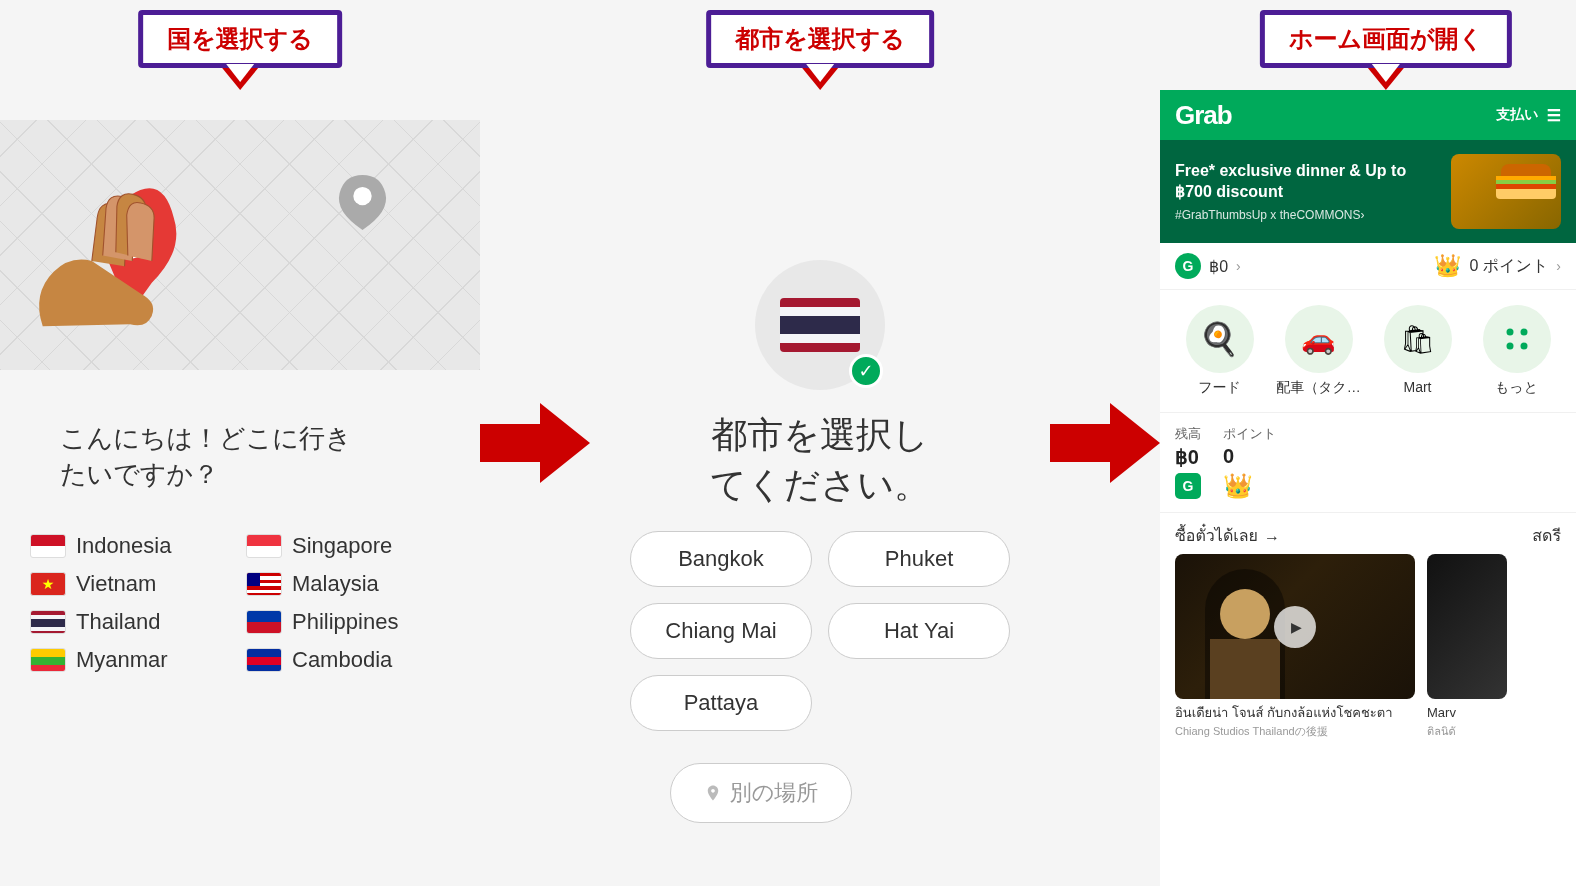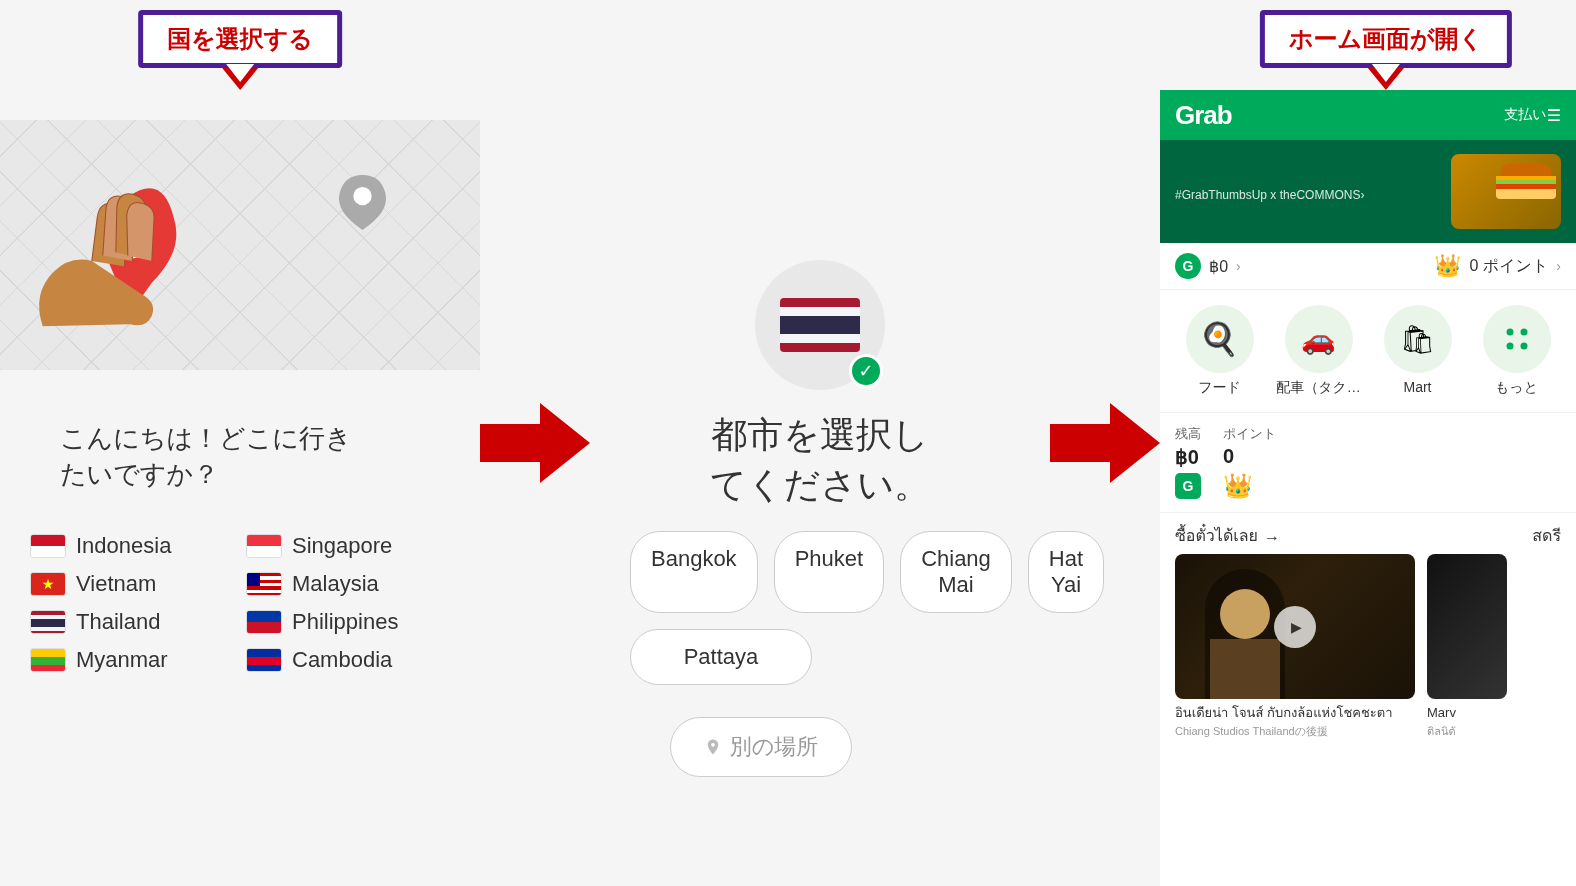--- a/index.html
+++ b/index.html
@@ -84,21 +84,21 @@
     .city-select-text {
       font-size: 36px;
       color: #333;
       text-align: center;
       margin: 20px 40px;
       line-height: 1.4;
     }
 
     .city-buttons {
       display: grid;
-      grid-template-columns: 1fr 1fr 1fr 1fr;
+      grid-template-columns: 1fr 1fr;
       gap: 16px;
       padding: 0 40px;
       width: 100%;
     }
 
     .city-btn {
       border: 1.5px solid #ccc;
       border-radius: 30px;
       padding: 14px 20px;
       font-size: 22px;
@@ -373,20 +373,24 @@
 
   <div class="big-arrow-wrapper">
     <div class="big-red-arrow">
       <div class="big-red-arrow-body"></div>
       <div class="big-red-arrow-head"></div>
     </div>
   </div>
 
   <div class="panel2-wrapper">
 
+    <div class="callout-section2">
+      <div class="callout-label">都市を選択する</div>
+      <div class="callout-arrow-down"></div>
+    </div>
 
     <div class="panel2-content">
 
       <div class="thailand-flag-circle">
         <div class="thailand-flag-large">
           <div style="height:9px; background:#A51931;"></div>
           <div style="height:9px; background:#F4F5F8;"></div>
           <div style="height:18px; background:#2D2A4A;"></div>
           <div style="height:9px; background:#F4F5F8;"></div>
           <div style="height:9px; background:#A51931;"></div>
@@ -428,28 +432,29 @@
 
     <div class="callout-section3">
       <div class="callout-label">ホーム画面が開く</div>
       <div class="callout-arrow-down"></div>
     </div>
 
     <div style="margin-top: 90px; background: white; height: 796px; overflow: hidden;">
 
       <div style="background: #00AA5B; height: 50px; display:flex; align-items:center; padding: 0 15px; gap:10px;">
         <span style="color:white; font-size:26px; font-weight:bold; letter-spacing:-1px;">Grab</span>
-        <div style="display:flex; margin-left:auto; align-items:center;">
+        <div style="display:flex; gap:8px; margin-left:auto; align-items:center;font-weight:bold;">
           <div style="color:white; font-size:14px;">支払い</div>
           <span style="color:white;">☰</span>
         </div>
       </div>
 
       <div style="background:#006640; padding:14px 15px; display:flex; align-items:center; justify-content:space-between;">
         <div>
+          <div style="color:white; font-size:16px; font-weight:600; line-height:1.3;">Free* exclusive dinner &amp; Up to<br>฿700 discount</div>
           <div style="color:rgba(255,255,255,0.85); font-size:12px; margin-top:6px; display:flex; align-items:center; ">
             <span>#GrabThumbsUp x theCOMMONS</span>
             <span>›</span>
           </div>
         </div>
 
         <div style="width:110px; height:75px; border-radius:8px; background: linear-gradient(135deg, #cc8800, #886600); overflow:hidden; flex-shrink:0; position:relative;">
 
           <div style="position:absolute; top:10px; right:5px; width:60px; height:50px;">
             <div style="background:#cc6600; height:12px; border-radius:8px 8px 0 0; margin:0 5px;"></div>

